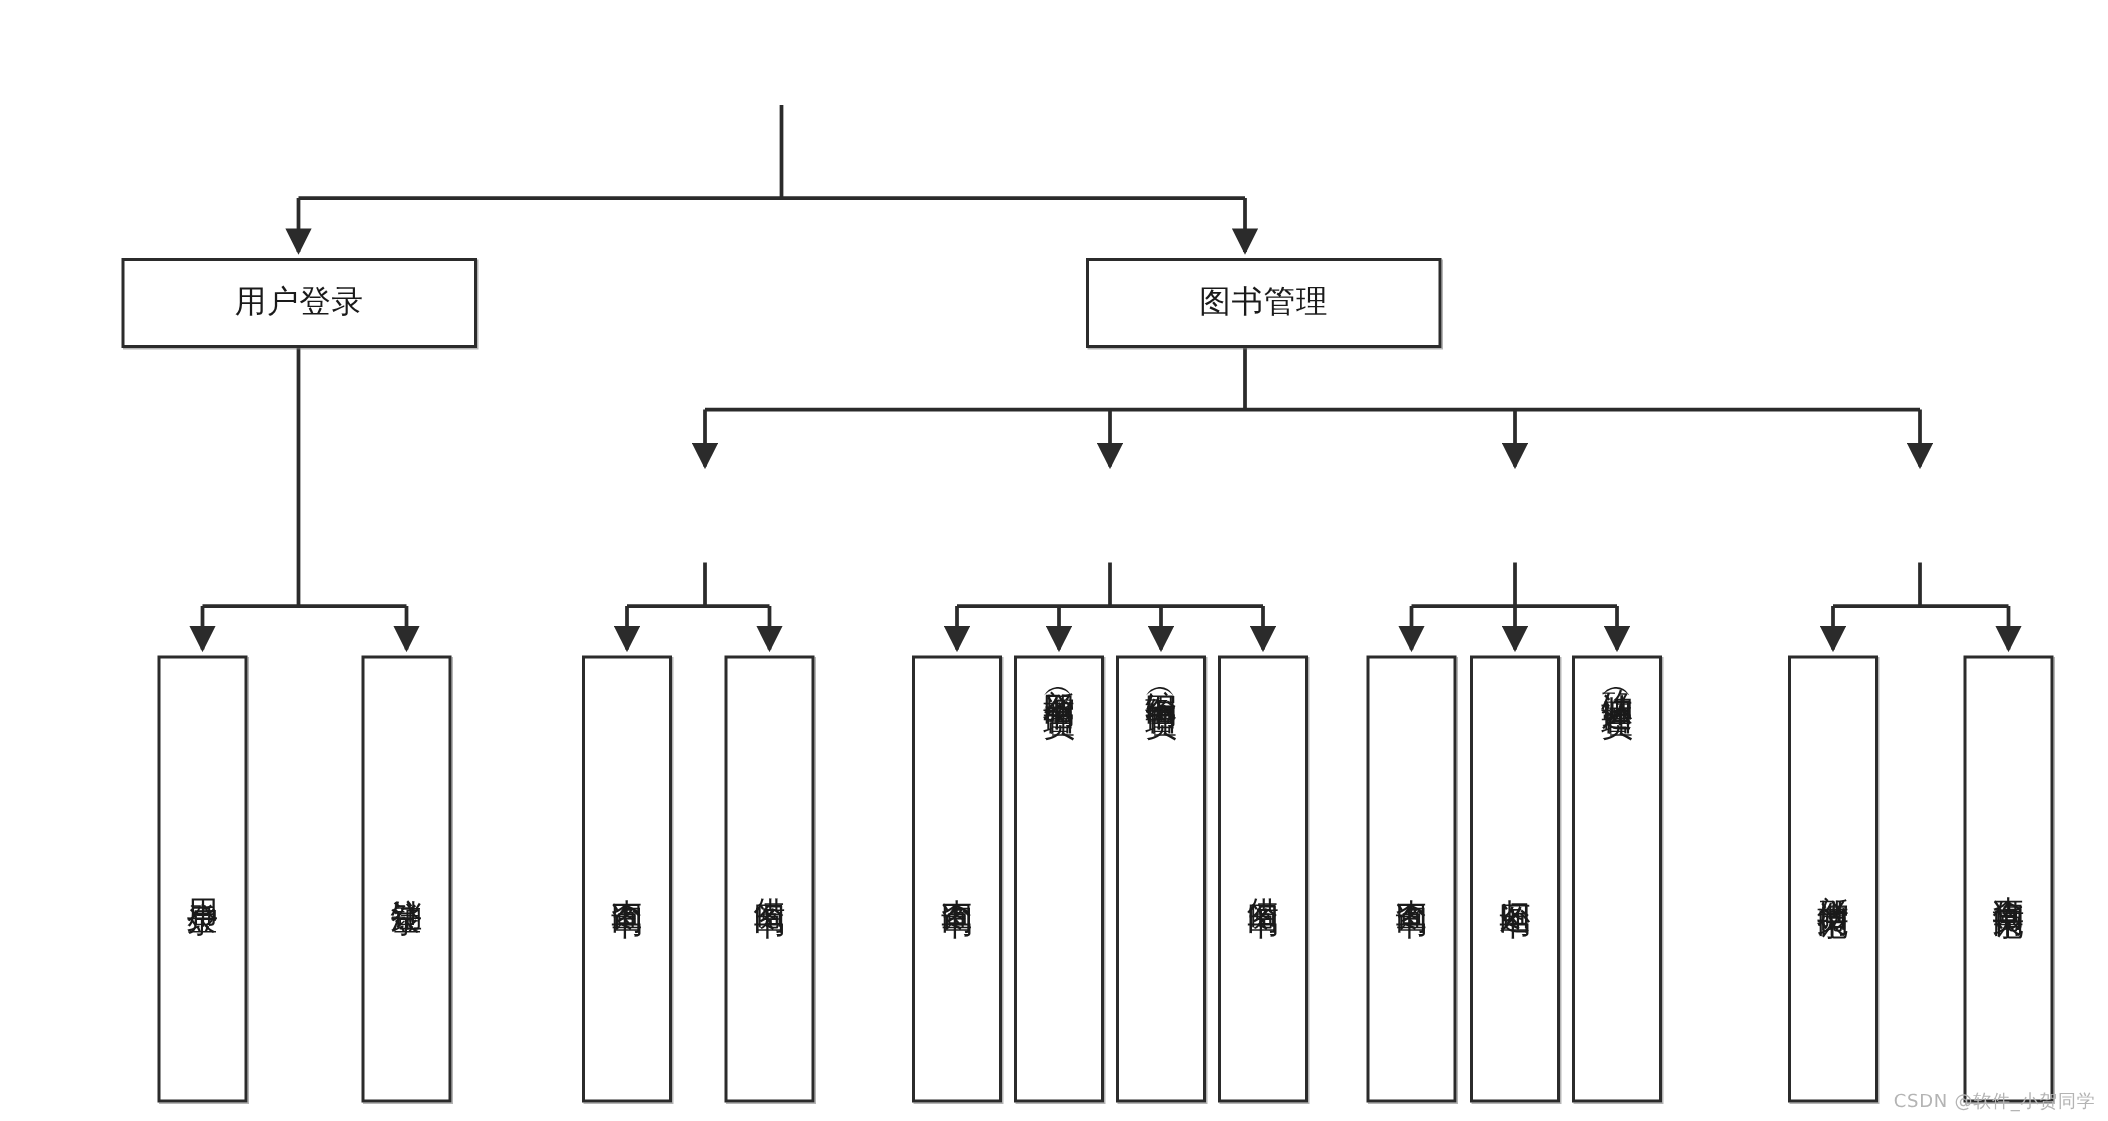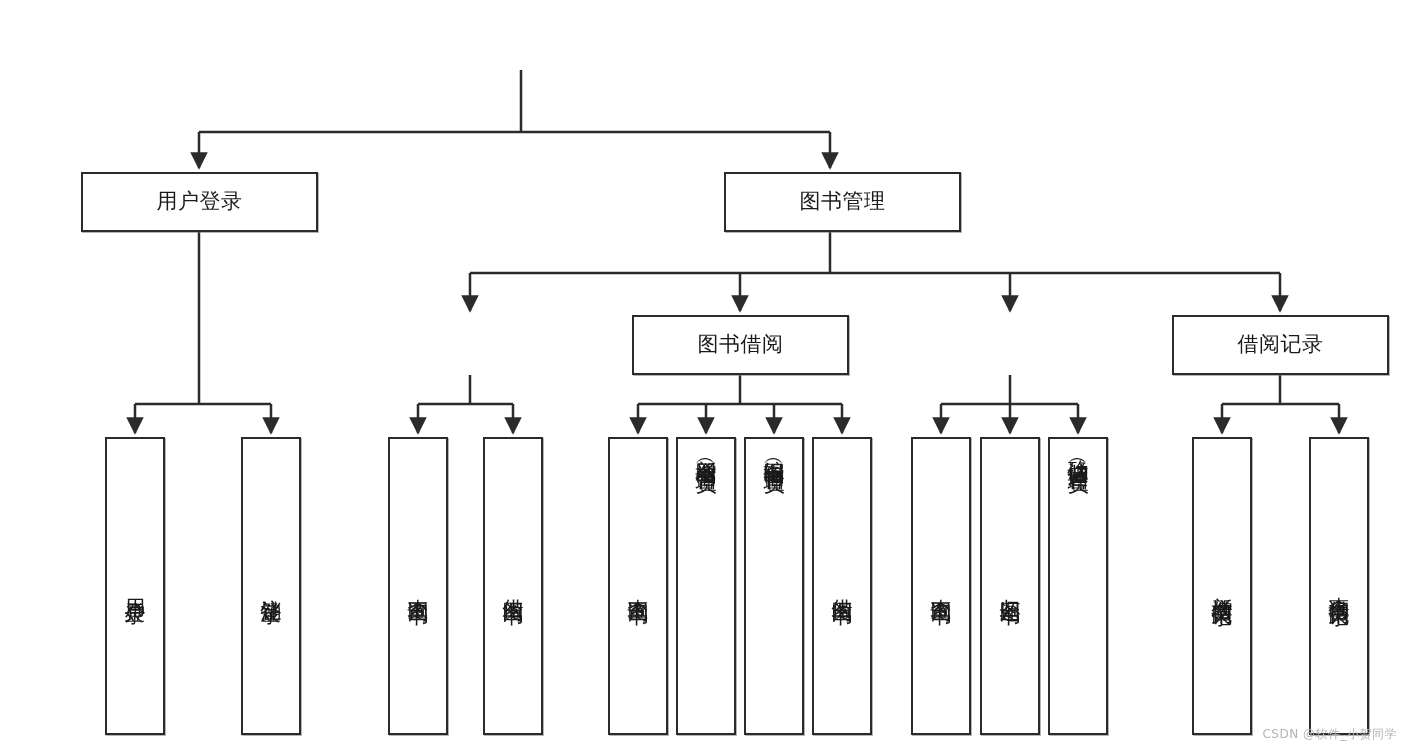--- a/index.html
+++ b/index.html
@@ -158,26 +158,20 @@
   </svg>
 
 
   <div class="node lvl1" style="left:81px;">
     <span class="label">用户登录</span>
   </div>
   <div class="node lvl1" style="left:711px;margin-left:13px;">
     <span class="label">图书管理</span>
   </div>
 
-  <div class="node lvl2" style="left:632px; width:217px;">
-    <span class="label">图书借阅</span>
-  </div>
-  <div class="node lvl2" style="left:1172px; width:217px;">
-    <span class="label">借阅记录</span>
-  </div>
 
   <div class="node leaf center-text" style="left:105px;">
     <span class="label">用户登录</span>
   </div>
   <div class="node leaf center-text" style="left:241px;">
     <span class="label">注销登录</span>
   </div>
 
   <div class="node leaf center-text" style="left:388px;">
     <span class="label">查询图书</span>

